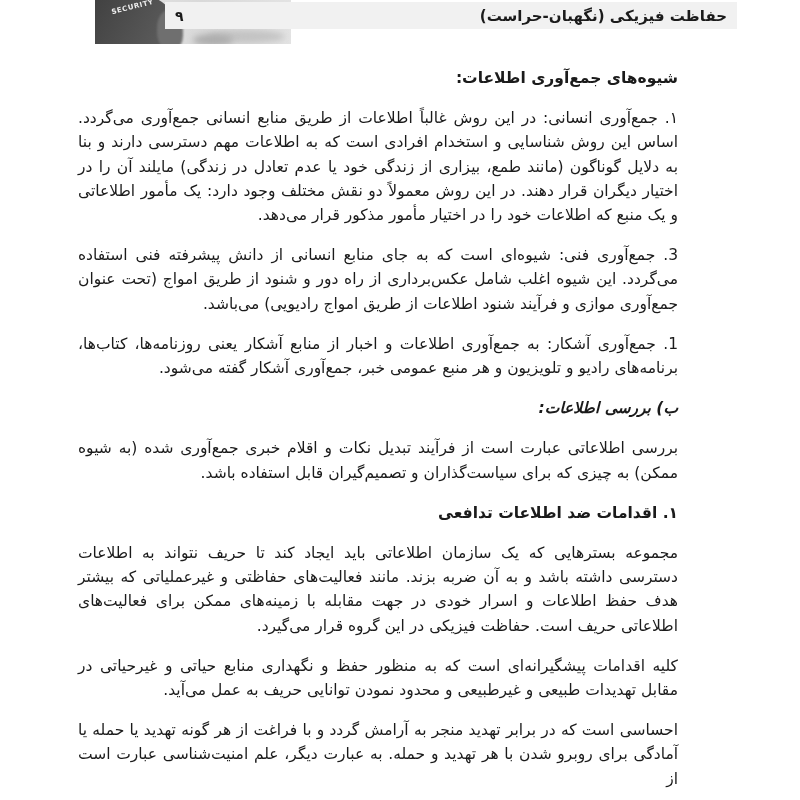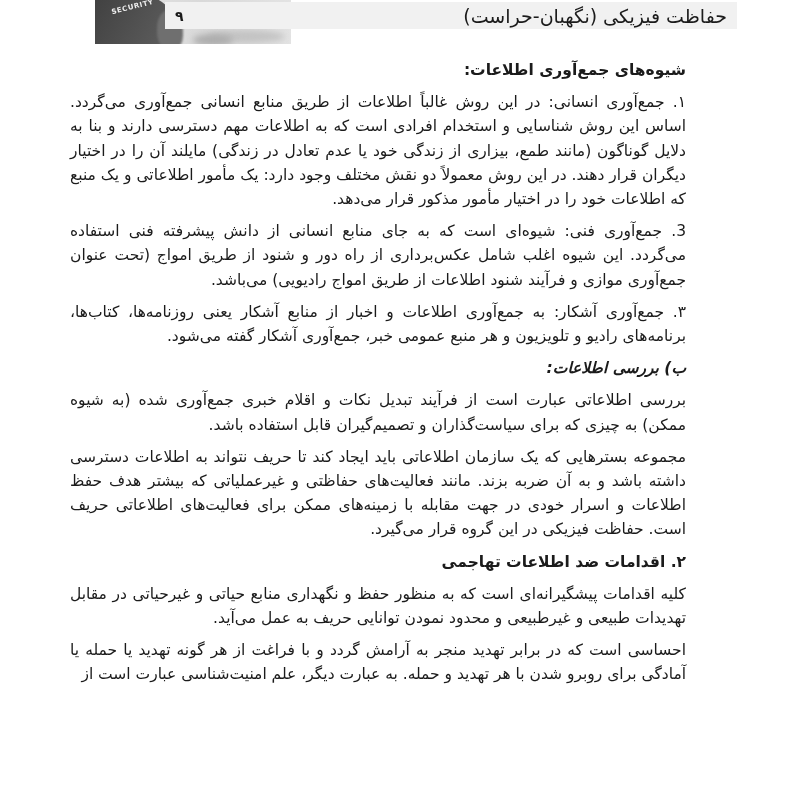--- a/index.html
+++ b/index.html
@@ -55,33 +55,33 @@
   }
   .header-bar {
     position:absolute; left:165px; top:2px;
     width:572px; height:27px;
     background:#f1f1f1;
     display:flex; align-items:center; justify-content:space-between;
     direction:rtl;
     padding:0 10px;
     box-sizing:border-box;
   }
-  .page-title { font-weight:normal; font-size:19px; white-space:nowrap; }
+  .page-title { font-weight:bold; font-size:15px; white-space:nowrap; }
   .page-number { font-weight:bold; font-size:14px; }
 
   
   .doc-body {
     position:absolute; top:50px; right:106px;
     width:632px;
     direction:rtl;
     text-align:justify;
     font-size:15.5px;
     line-height:24.2px;
   }
-  .doc-body p, .doc-body .h { margin:8px; padding:0; }
+  .doc-body p, .doc-body .h { margin:16px; padding:0; }
   .h { font-weight:bold; text-align:right; }
   .indent { padding-right:22px;font-style:italic; }
   .lead { font-weight:normal; }
 </style>
 </head>
 <body>
 
 <div class="photo">
   <div class="guard"></div>
   <div class="guard-arm"></div>
@@ -96,32 +96,32 @@
 </div>
 
 <div class="doc-body">
 
   <div class="h">شیوه‌های جمع‌آوری اطلاعات:</div>
 
   <p><span class="lead">۱. جمع‌آوری انسانی:</span> <span>در این روش غالباً اطلاعات از طریق منابع انسانی جمع‌آوری می‌گردد. اساس این روش شناسایی و استخدام افرادی است که به اطلاعات مهم دسترسی دارند و بنا به دلایل گوناگون (مانند طمع، بیزاری از زندگی خود یا عدم تعادل در زندگی) مایلند آن را در اختیار دیگران قرار دهند. در این روش معمولاً دو نقش مختلف وجود دارد: یک مأمور اطلاعاتی و یک منبع که اطلاعات خود را در اختیار مأمور مذکور قرار می‌دهد.</span></p>
 
   <p><span class="lead">3. جمع‌آوری فنی:</span> <span>شیوه‌ای است که به جای منابع انسانی از دانش پیشرفته فنی استفاده می‌گردد. این شیوه اغلب شامل عکس‌برداری از راه دور و شنود از طریق امواج (تحت عنوان جمع‌آوری موازی و فرآیند شنود اطلاعات از طریق امواج رادیویی) می‌باشد.</span></p>
 
-  <p><span class="lead">۳. جمع‌آوری آشکار:</span> <span>به جمع‌آوری اطلاعات و اخبار از منابع آشکار یعنی روزنامه‌ها، کتاب‌ها، برنامه‌های رادیو و تلویزیون و هر منبع عمومی خبر، جمع‌آوری آشکار گفته می‌شود.</span></p>
+  <p><span class="lead">1. جمع‌آوری آشکار:</span> <span>به جمع‌آوری اطلاعات و اخبار از منابع آشکار یعنی روزنامه‌ها، کتاب‌ها، برنامه‌های رادیو و تلویزیون و هر منبع عمومی خبر، جمع‌آوری آشکار گفته می‌شود.</span></p>
 
   <div class="h indent">ب) بررسی اطلاعات:</div>
 
   <p>بررسی اطلاعاتی عبارت است از فرآیند تبدیل نکات و اقلام خبری جمع‌آوری شده (به شیوه ممکن) به چیزی که برای سیاست‌گذاران و تصمیم‌گیران قابل استفاده باشد.</p>
 
 
 
+  <div class="h">۱. اقدامات ضد اطلاعات تدافعی</div>
 
   <p>مجموعه بسترهایی که یک سازمان اطلاعاتی باید ایجاد کند تا حریف نتواند به اطلاعات دسترسی داشته باشد و به آن ضربه بزند. مانند فعالیت‌های حفاظتی و غیرعملیاتی که بیشتر هدف حفظ اطلاعات و اسرار خودی در جهت مقابله با زمینه‌های ممکن برای فعالیت‌های اطلاعاتی حریف است. حفاظت فیزیکی در این گروه قرار می‌گیرد.</p>
 
-  <div class="h">۲. اقدامات ضد اطلاعات تهاجمی</div>
 
 
 
   <p>کلیه اقدامات پیشگیرانه‌ای است که به منظور حفظ و نگهداری منابع حیاتی و غیرحیاتی در مقابل تهدیدات طبیعی و غیرطبیعی و محدود نمودن توانایی حریف به عمل می‌آید.</p>
 
 
   <p>احساسی است که در برابر تهدید منجر به آرامش گردد و با فراغت از هر گونه تهدید یا حمله یا آمادگی برای روبرو شدن با هر تهدید و حمله. به عبارت دیگر، علم امنیت‌شناسی عبارت است از</p>
 
 </div>
 

